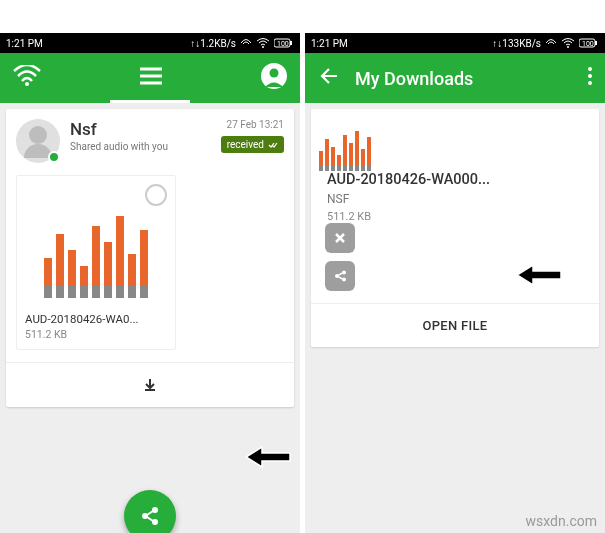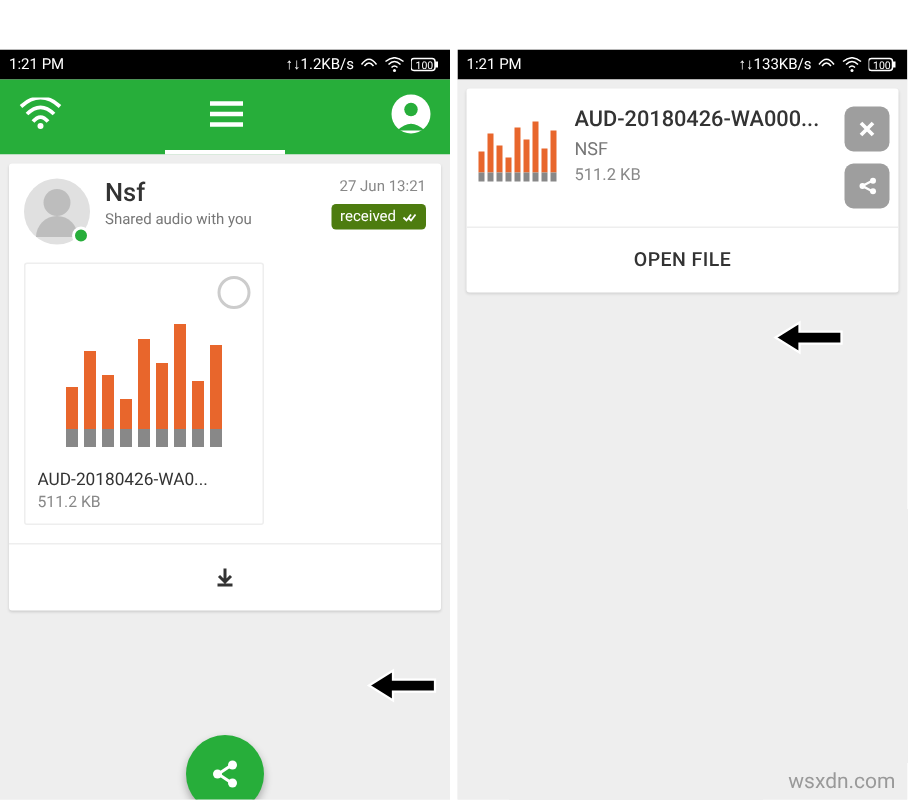--- a/index.html
+++ b/index.html
@@ -129,21 +129,21 @@
     width:48px; height:28px;
   }
   .arrow svg { width:100%; height:100%; }
   
   .dl-card {
     background:#fff;
     margin:6px 6px 0;
     border-radius:2px;
     box-shadow:0 1px 2px rgba(0,0,0,0.12);
   }
-  .dl-row { display:flex; padding:12px 6px; align-items:flex-start; }
+  .dl-row { display:flex; padding:12px 6px; align-items:flex-start;flex-direction:column; }
   .dl-thumb { width:56px; height:50px; display:flex; align-items:flex-end; justify-content:center; }
   .dl-bars { display:flex; align-items:flex-end; gap:2px; height:42px; }
   .dl-bars .b { width:4px; display:flex; flex-direction:column; }
   .dl-bars .b .o { background:#e8662c; }
   .dl-bars .b .g { background:#888; height:6px; }
   .dl-info { flex:1; margin-left:10px; min-width:0; }
   .dl-name { font-size:14.5px; font-weight:500; color:#333; white-space:nowrap; overflow:hidden; text-overflow:ellipsis; }
   .dl-sender { font-size:12px; color:#777; margin-top:4px; }
   .dl-size { font-size:11px; color:#888; margin-top:4px; }
   .dl-actions { display:flex; flex-direction:column; gap:8px; margin-left:8px; }
@@ -215,21 +215,21 @@
         <div class="avatar">
           <div class="head"></div>
             <div class="body"></div>
             <div class="dot"></div>
         </div>
         <div class="head-text">
           <div class="sender">Nsf</div>
           <div class="subtitle">Shared audio with you</div>
         </div>
         <div class="head-right">
-          <div class="timestamp">27 Jun 13:21</div>
+          <div class="timestamp">27 Feb 13:21</div>
           <div class="badge">
             <span>received</span>
             <svg width="10" height="8" viewBox="0 0 10 8">
                 <path d="M1 4 L3 6 L6 2 M4 4 L6 6 L9 2" stroke="#fff" fill="none" stroke-width="1.2"></path>
               </svg>
           </div>
         </div>
       </div>
       <div class="file-card">
         <div class="circle-check"></div>
@@ -312,20 +312,37 @@
       <svg width="14" height="10" viewBox="0 0 14 10">
           <path d="M1 3 Q7 -2 13 3 M3 5 Q7 1 11 5 M5 7 Q7 5 9 7" stroke="#fff" fill="none" stroke-width="1"></path>
           <circle cx="7" cy="9" r="1" fill="#fff"></circle>
         </svg>
       <svg width="20" height="10" viewBox="0 0 20 10">
           <rect x="0" y="1" width="16" height="8" rx="2" stroke="#fff" fill="none"></rect>
           <rect x="16" y="3" width="2" height="4" fill="#fff"></rect>
           <text x="3" y="8" font-size="7" fill="#fff">100</text>
         </svg>
     </div>
+  </div>
+  <div class="appbar">
+    <div class="appbar-left">
+      <span>
+        <svg width="22" height="22" viewBox="0 0 22 22">
+            <path d="M12 4 L5 11 L12 18 M5 11 H20" stroke="#fff" fill="none" stroke-width="2.2"></path>
+          </svg>
+      </span>
+      <span class="appbar-title">My Downloads</span>
+    </div>
+    <span>
+      <svg width="6" height="20" viewBox="0 0 6 20">
+          <circle cx="3" cy="3" r="2" fill="#fff"></circle>
+          <circle cx="3" cy="10" r="2" fill="#fff"></circle>
+          <circle cx="3" cy="17" r="2" fill="#fff"></circle>
+        </svg>
+    </span>
   </div>
   <div class="content">
     <div class="dl-card">
       <div class="dl-row">
         <div class="dl-thumb">
           <div class="dl-bars">
             <div class="b">
                 <div class="o" style="height:14px"></div>
                 <div class="g"></div>
               </div>

